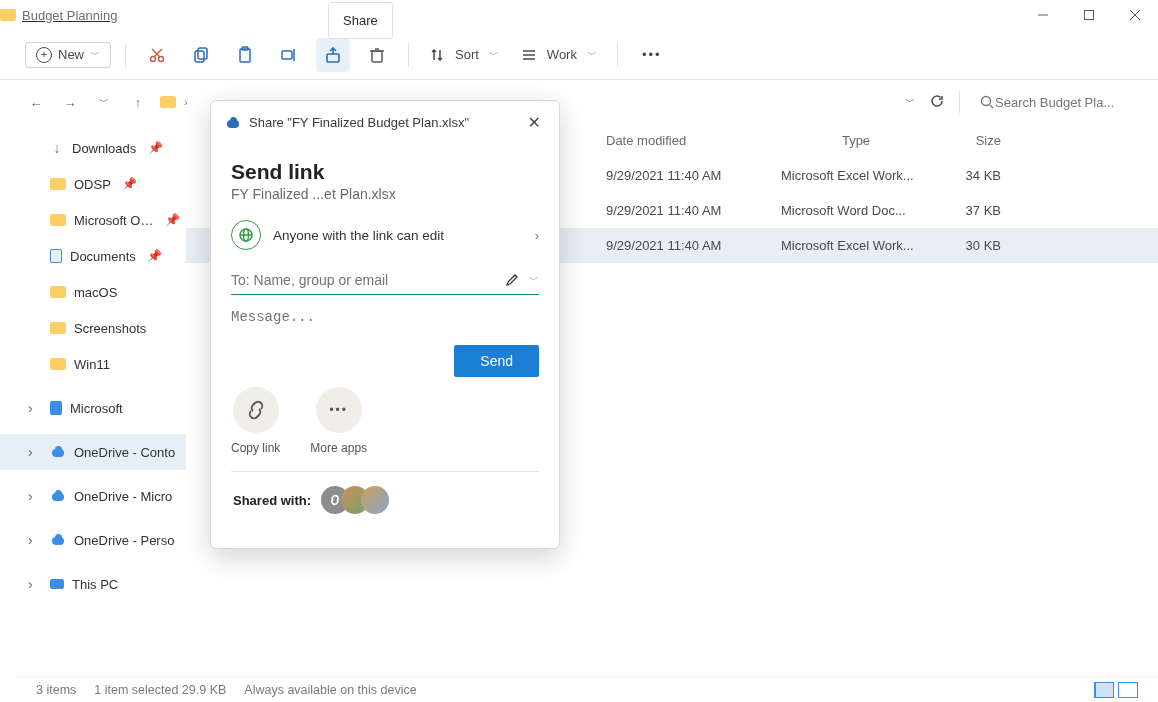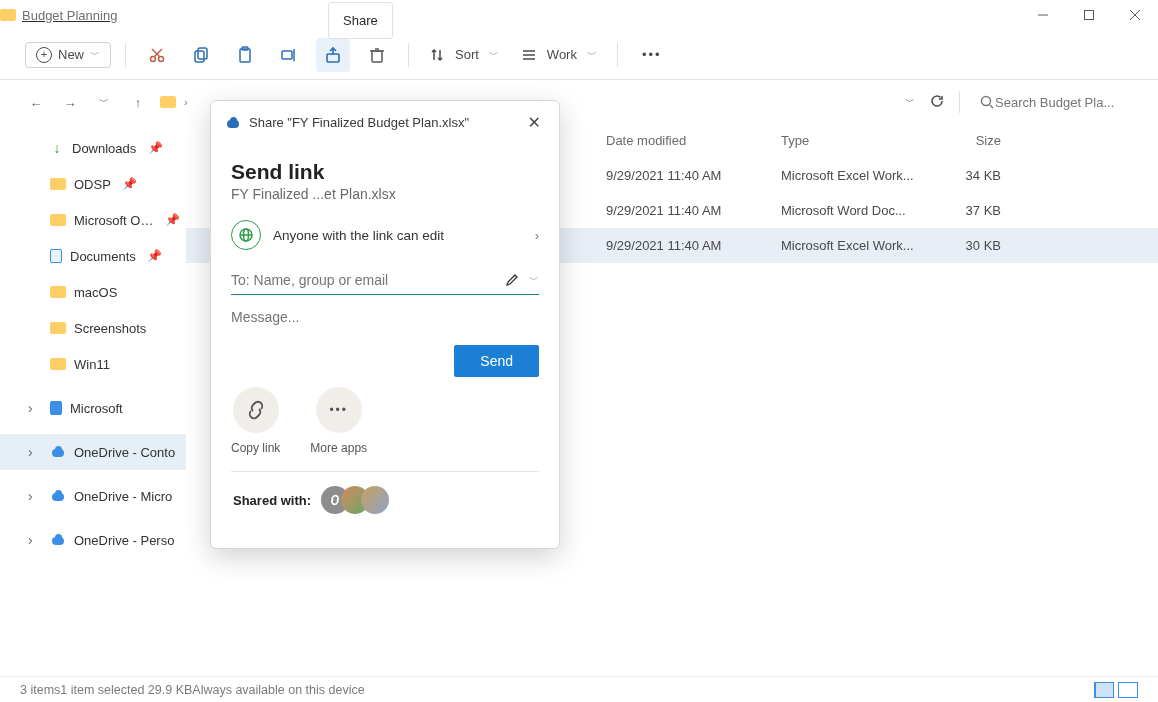--- a/index.html
+++ b/index.html
@@ -51,31 +51,31 @@
   .monitor { width:14px; height:10px; border:1.5px solid #3a8ee6; background:#3a8ee6; border-radius:2px;}
   .download-glyph{width:14px;height:14px;color:#2e9c48;font-weight:bold;display:flex;align-items:center;justify-content:center;font-size:14px;}
   .doc-glyph{width:12px;height:14px;border:1.5px solid #3a8ee6;border-radius:2px;background:#eaf2fc;}
   .ms-glyph{width:12px;height:14px;background:#3a8ee6;border-radius:2px;}
 
   
   .files { flex:1; display:flex; flex-direction:column;}
   .file-head { display:flex; height:34px; align-items:center; color:#6a6a6a; border-bottom:1px solid transparent; padding-left:30px;}
   .col-name{flex:0 0 390px;}
   .col-date{flex:0 0 175px;}
-  .col-type{flex:0 0 150px;}
+  .col-type{flex:0 0 150px;text-align:center;}
   .col-size{flex:0 0 100px; text-align:right; padding-right:30px;}
   .file-row { display:flex; height:35px; align-items:center; padding-left:30px; color:#4a4a4a;}
   .file-row.selected { background:#e7eef6; }
   .cell-name{flex:0 0 390px;}
   .cell-date{flex:0 0 175px;}
   .cell-type{flex:0 0 150px; overflow:hidden; text-overflow:ellipsis; white-space:nowrap;}
   .cell-size{flex:0 0 100px; text-align:right; padding-right:30px;}
 
   
-  .statusbar { position:absolute; bottom:0; left:0; right:0; height:26px; display:flex; align-items:center; padding:0 20px; color:#7a7a7a; font-size:12.5px; border-top:1px solid #eee;}
+  .statusbar { position:absolute; bottom:0; left:16px; right:0; height:26px; display:flex; align-items:center; padding:0 20px; color:#7a7a7a; font-size:12.5px; gap:18px; border-top:1px solid #eee;}
   .status-right { margin-left:auto; display:flex; gap:4px;}
   .view-toggle { width:20px; height:16px; border:1px solid #3a8ee6; display:flex;}
   .view-toggle.left{background:#cfe3f7;}
   .view-toggle-inner{border-left:1px solid #3a8ee6; flex:1;}
 
   
   .dialog { position:absolute; left:210px; top:100px; width:350px; background:#fff; border:1px solid #d8d8d8; border-radius:6px; box-shadow:0 8px 28px rgba(0,0,0,0.18); z-index:50;}
   .dlg-title { display:flex; align-items:center; padding:10px 14px; gap:8px; }
   .dlg-title .cloud-sm{width:16px;height:12px;position:relative;}
   .dlg-title .cloud-sm::before{content:"";position:absolute;width:12px;height:8px;background:#2b6fb7;border-radius:6px;top:3px;left:2px;}
@@ -85,21 +85,21 @@
   .dlg-body{padding:6px 20px 16px;}
   .dlg-h1{font-size:21px; font-weight:600; color:#222; margin-top:10px;}
   .dlg-sub{font-size:14px; color:#6a6a6a; margin-top:2px; margin-bottom:18px;}
   .perm-row{display:flex; align-items:center; gap:12px; margin-bottom:22px;}
   .perm-icon{width:30px;height:30px;border:1.8px solid #2e9c48;border-radius:50%;display:flex;align-items:center;justify-content:center;color:#2e9c48;}
   .perm-text{flex:1; font-size:13.5px; color:#333;}
   .perm-chevron{color:#7a7a7a;}
   .to-row{display:flex; align-items:center; gap:10px; border-bottom:1.5px solid #19857b; padding-bottom:6px; margin-bottom:14px;}
   .to-input{flex:1; border:none; outline:none; font-size:14px; color:#0c4a6e;}
   .to-icons{display:flex; gap:10px; color:#555;}
-  .msg-input{border:none; outline:none; font-size:14px; color:#777; width:100%; margin-bottom:20px;}
+  .msg-input{border:none; outline:none; font-size:14px; color:#777; width:100%; margin-bottom:20px;font-family:Liberation Mono, monospace;}
   .send-row{display:flex; justify-content:flex-end; }
   .send-btn{background:#1b7fd6; color:#fff; border:none; padding:8px 26px; border-radius:2px; font-size:14px;}
   .action-row{display:flex; gap:30px; padding:10px 0 16px;}
   .action-item{display:flex; flex-direction:column; align-items:center; gap:8px; color:#555; font-size:12px;}
   .round-btn{width:46px;height:46px;border-radius:50%;background:#f1eeea;display:flex;align-items:center;justify-content:center;}
   .dlg-hr{height:1px;background:#e5e5e5;}
   .shared-row{display:flex; align-items:center; gap:10px; padding:14px 2px 18px;}
   .shared-row .label{font-weight:600; color:#222;text-align:center;}
   .avatar{width:28px;height:28px;border-radius:50%;background:#8d8d8d;display:flex;align-items:center;justify-content:center;color:#fff;font-size:13px;}
   .avatar.link{background:#8d8d8d;}
@@ -270,20 +270,24 @@
         <div class="cloud"></div>
         <span>OneDrive - Conto</span>
       </div>
       <div class="side-item collapsed" style="margin-top: 8px;">
         <div class="cloud"></div>
         <span>OneDrive - Micro</span>
       </div>
       <div class="side-item collapsed" style="margin-top: 8px;">
         <div class="cloud"></div>
         <span>OneDrive - Perso</span>
+      </div>
+      <div class="side-item collapsed" style="margin-top: 8px;">
+        <div class="monitor"></div>
+        <span>This PC</span>
       </div>
     </div>
   <div class="files">
     <div class="file-head">
       <div class="col-name"></div>
       <div class="col-date">Date modified</div>
       <div class="col-type">Type</div>
       <div class="col-size">Size</div>
     </div>
     <div id="file-rows">

